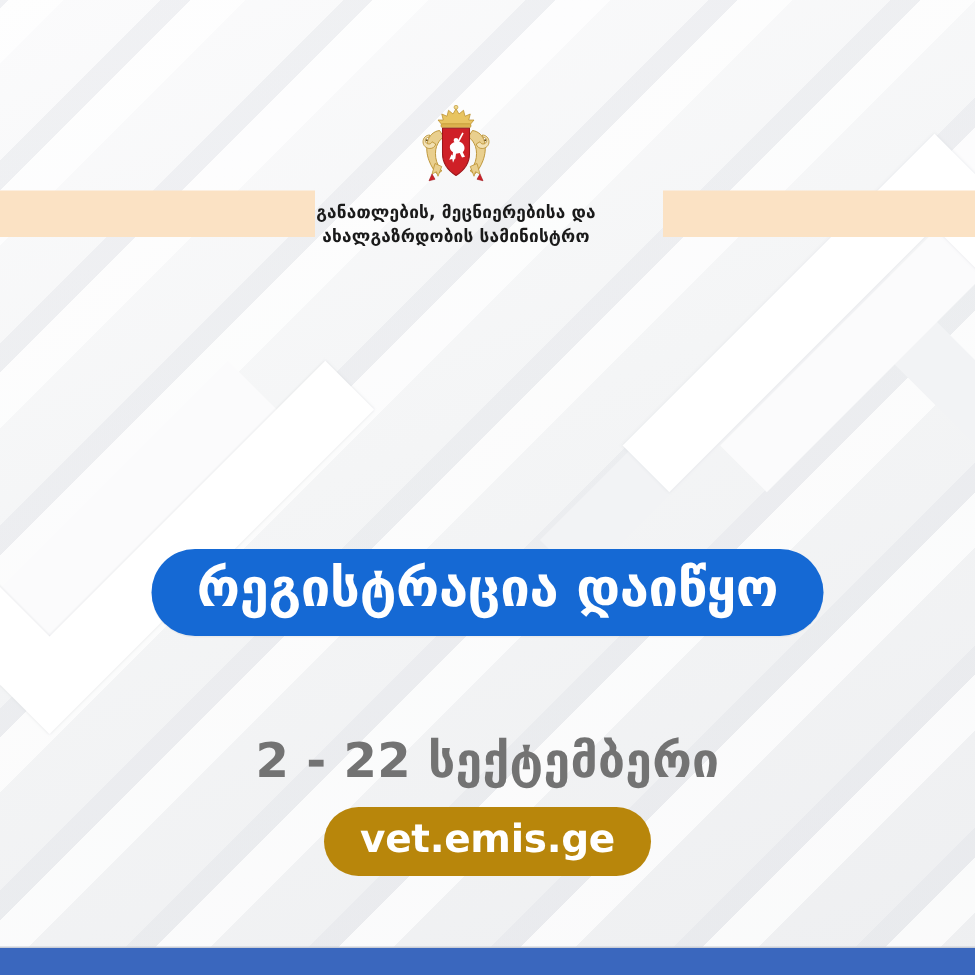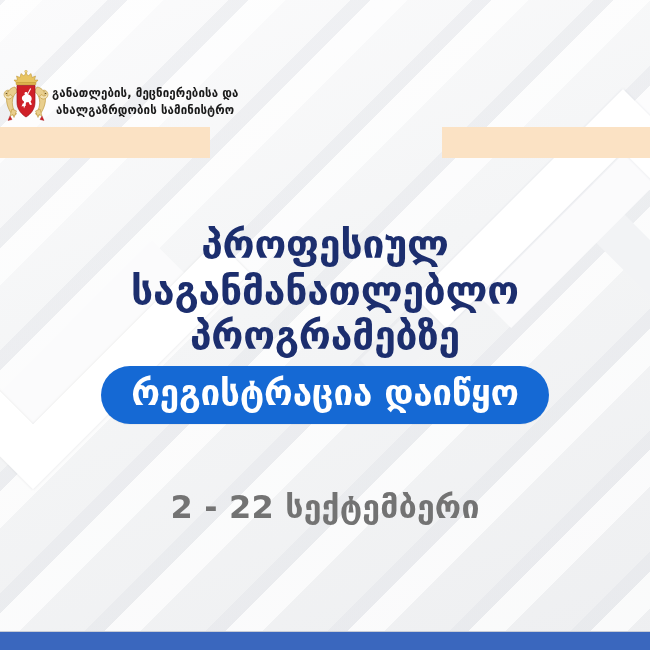--- a/index.html
+++ b/index.html
@@ -99,21 +99,21 @@
   .peach-left  { left: 0;  width: 210px; }
   .peach-right { right: 0; width: 208px; }
 
   
   .header {
     position: absolute;
     top: 70px;
     left: 0;
     width: 608px;
     display: flex;
-    flex-direction: row;
+    flex-direction: column;
     align-items: center;
   }
   .emblem {
     width: 52px;
     height: 56px;
     display: block;
   }
   .ministry-name {
     margin-top: 7px;
     text-align: center;
@@ -263,27 +263,27 @@
         <path d="M44 54 c3-4 8-6 13-5 3 1 5 3 6 6 1 3 0 6 -2 8 l3 6 -4 1 -3-6 -5 1 -1 7 -4-1 1-8 c-3-2 -5-5 -4-9 z"></path>
         <path d="M52 44 c2 0 3 1 3 3 0 2-1 3 -3 3 -2 0-3-1 -3-3 0-2 1-3 3-3 z"></path>
         <rect x="56" y="36" width="2.2" height="18" transform="rotate(28 57 45)"></rect>
         <path d="M46 66 l-3 7 4-1 1 5 3-7 z"></path>
       </g>
     </svg>
     <div class="ministry-name">განათლების, მეცნიერებისა და
 ახალგაზრდობის სამინისტრო</div>
   </div>
 
-  <div class="headline">პროფესიულ
-საგანმანათლებლო
-პროგრამებზე</div>
 
   <div class="cta-wrap">
     <div class="cta-pill">რეგისტრაცია დაიწყო</div>
   </div>
 
   <div class="date-line">2 - 22 სექტემბერი</div>
 
+  <div class="url-wrap">
+    <div class="url-pill">vet.emis.ge</div>
+  </div>
 
   <div class="bottom-rule"></div>
   <div class="bottom-bar"></div>
 
 </div>
 
 </body></html>

